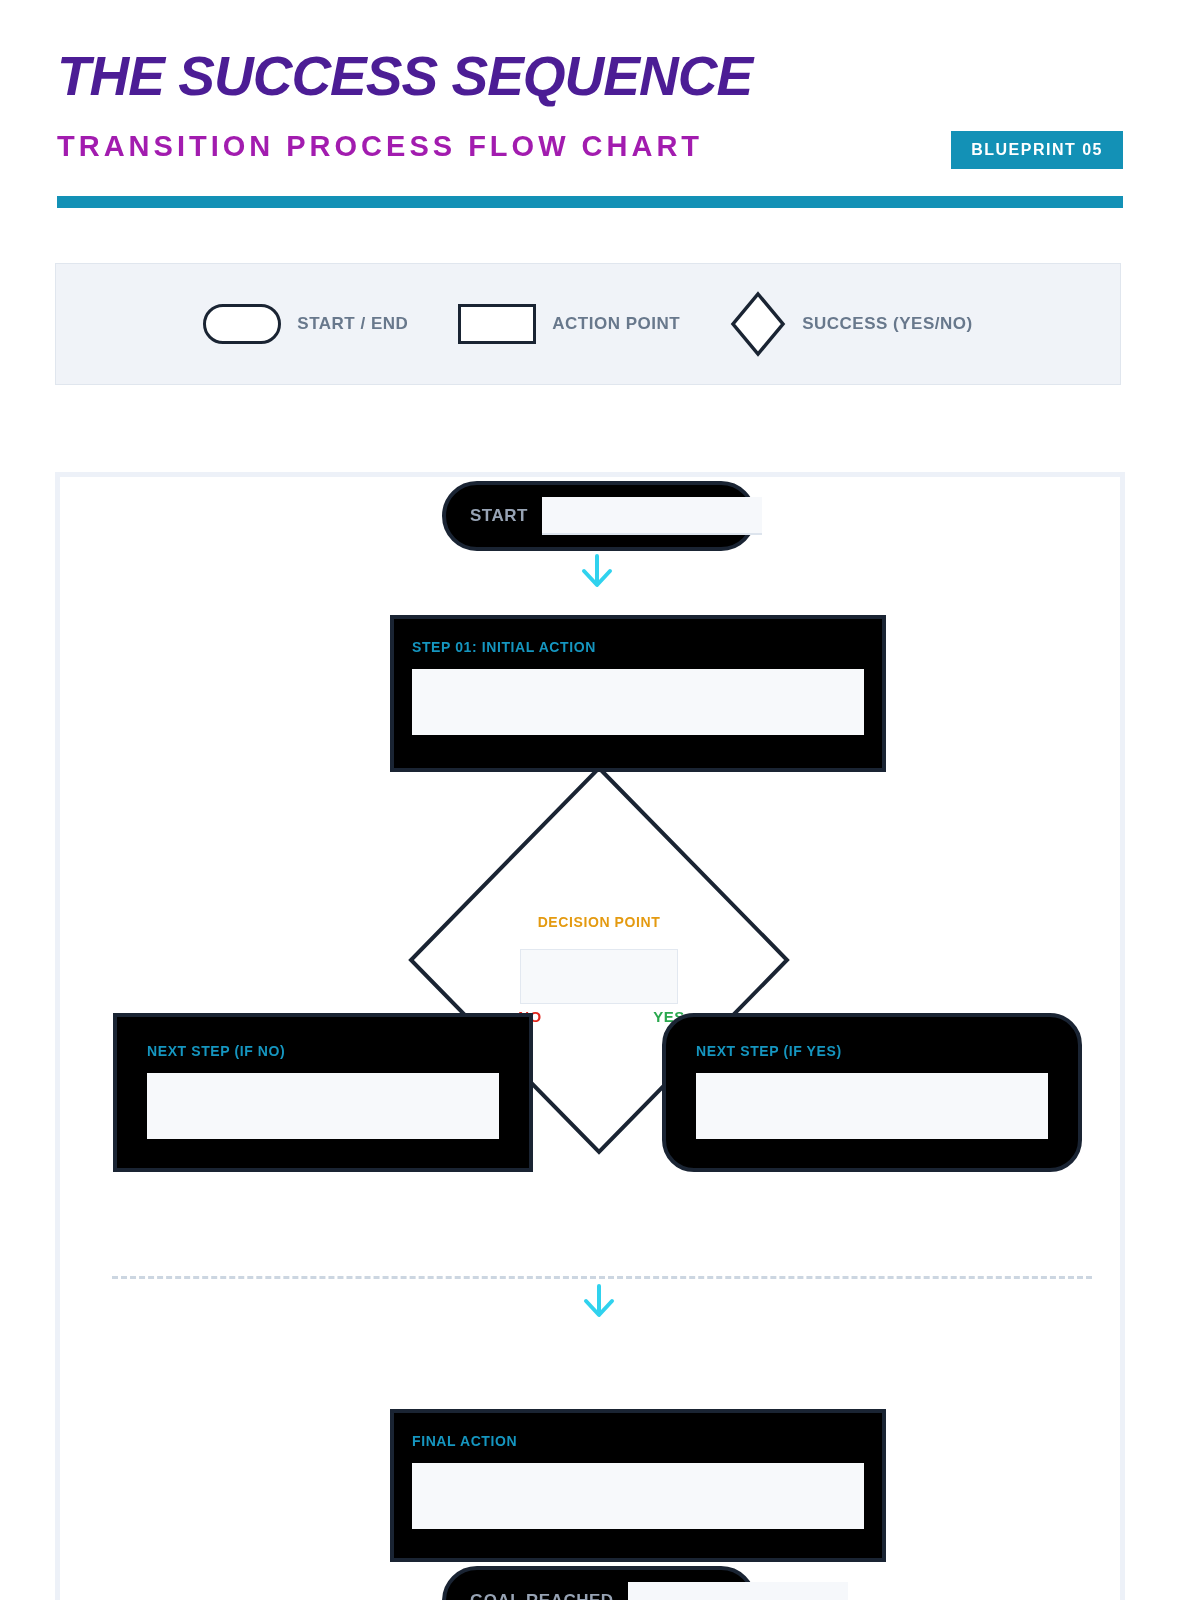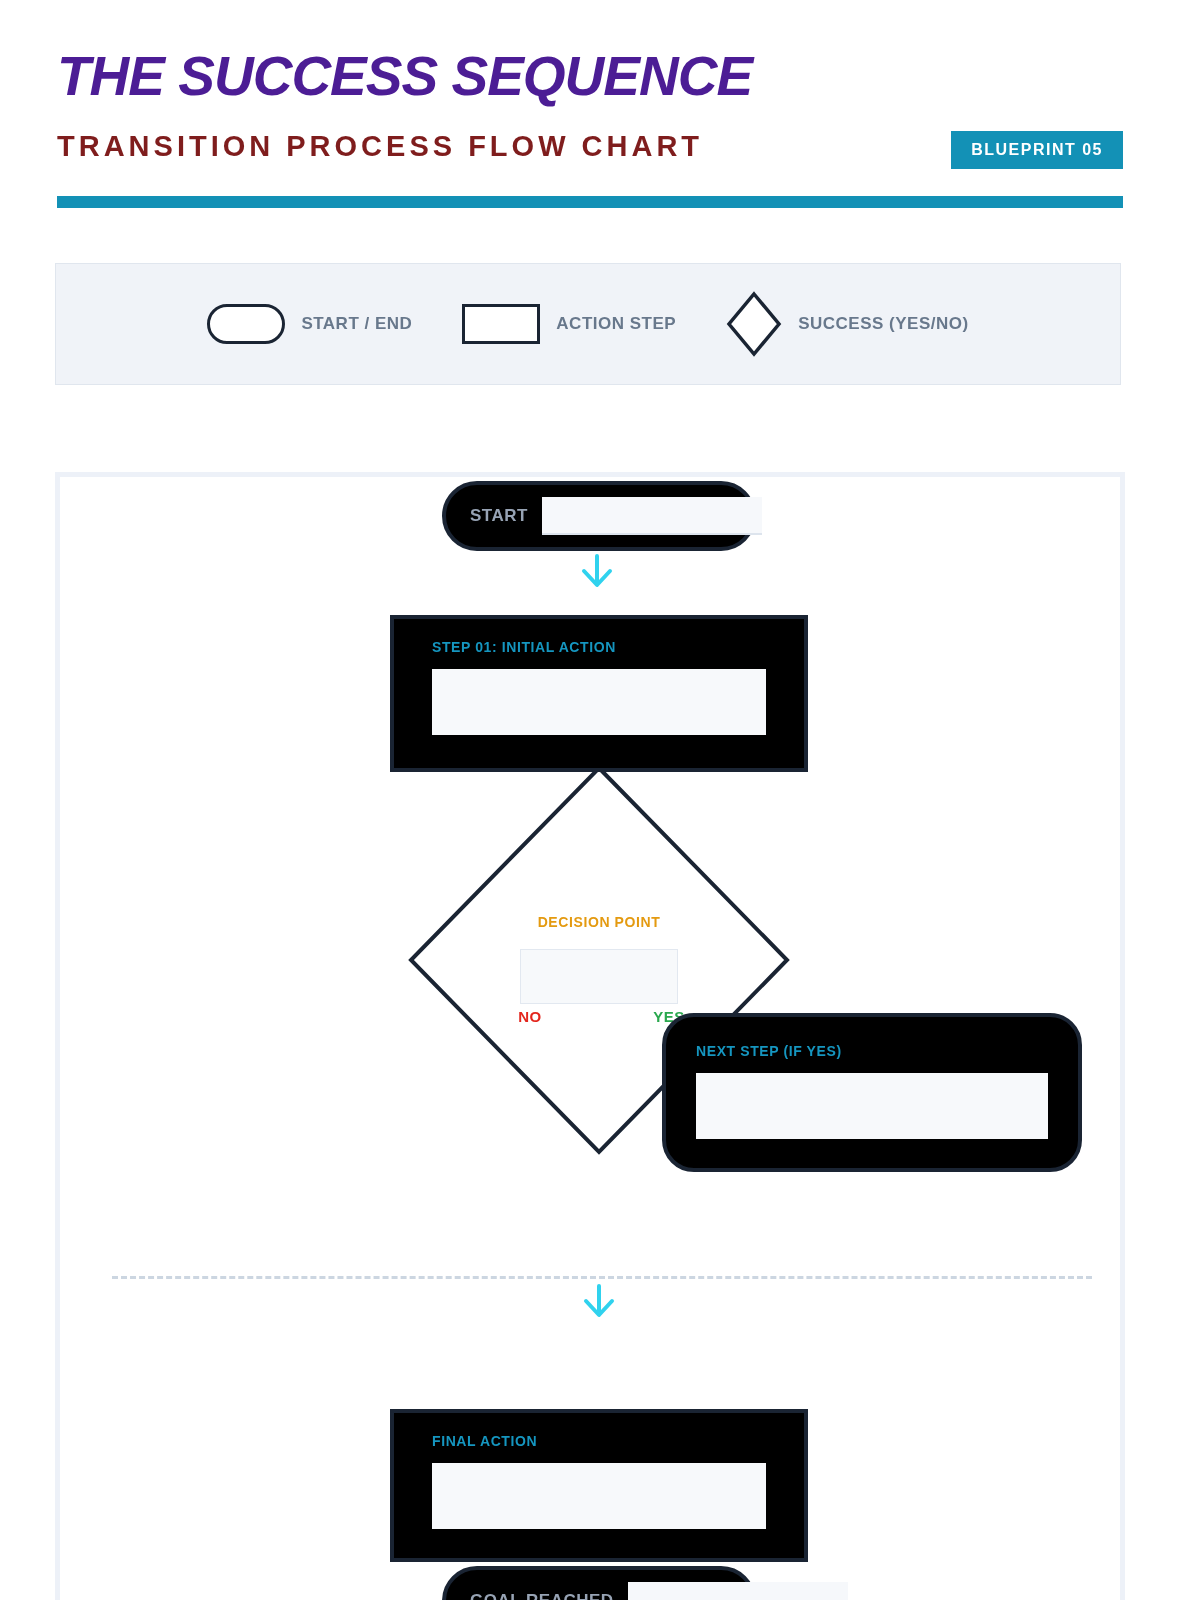--- a/index.html
+++ b/index.html
@@ -10,21 +10,21 @@
   .abs{position:absolute;}
 
   
   .title{
     left:57px;top:44px;width:1080px;
     font-size:55px;font-weight:900;font-style:italic;letter-spacing:-1px;
     color:#4c1d95;white-space:nowrap;
   }
   .subtitle{
     left:57px;top:130px;
-    font-size:29px;font-weight:700;letter-spacing:4px;color:#7f1d1d;white-space:nowrap;
+    font-size:29px;font-weight:700;letter-spacing:4px;color:#a21caf;white-space:nowrap;
   }
   .badge{
     right:77px;top:131px;background:#1391b6;color:#ffffff;
     font-size:16px;font-weight:700;letter-spacing:1.5px;
     padding:10px 20px;
   }
   .rule{left:57px;top:196px;width:1066px;height:12px;background:#1391b6;}
 
   
   .legend{
@@ -48,21 +48,21 @@
   .pill{
     left:442px;width:314px;height:70px;border-radius:36px;
     display:flex;align-items:center;z-index:3;
   }
   .pill-label{font-size:17px;font-weight:700;letter-spacing:.5px;color:#97a3b4;padding-left:24px;white-space:nowrap;}
   .pill-input{
     margin-left:14px;width:220px;height:38px;border:none;outline:none;
     background:#f6f8fb;border-bottom:2px solid #dde4ed;box-sizing:border-box;
     font:inherit;font-size:16px;color:#1a2433;padding:0 8px;
   }
-  .action-box{left:390px;width:418px;padding:20px 38px;z-index:3;}
+  .action-box{left:390px;width:496px;padding:20px 18px;z-index:3;}
   .box-label{font-size:14px;font-weight:700;letter-spacing:.6px;color:#1596c0;white-space:nowrap;}
   .box-area{
     margin-top:14px;width:100%;height:66px;border:none;outline:none;resize:none;
     background:#f7f9fb;box-sizing:border-box;font:inherit;font-size:14px;color:#1a2433;padding:8px;
   }
   .side-box{width:420px;height:159px;padding:26px 30px;z-index:3;}
   .arrow{width:36px;height:40px;}
 
   .decision-label{
     left:499px;top:914px;width:200px;text-align:center;z-index:2;
@@ -89,21 +89,21 @@
   <div class="abs badge">BLUEPRINT 05</div>
   <div class="abs rule"></div>
 
   <div class="abs legend">
     <div class="legend-item">
       <div class="lg-pill"></div>
       <div class="legend-label">START / END</div>
     </div>
     <div class="legend-item">
       <div class="lg-rect"></div>
-      <div class="legend-label">ACTION STEP</div>
+      <div class="legend-label">ACTION POINT</div>
     </div>
     <div class="legend-item">
       <svg width="56" height="66" viewBox="0 0 56 66">
         <polygon points="28,3 53,33 28,63 3,33" fill="#ffffff" stroke="#1a2433" stroke-width="3.5"></polygon>
       </svg>
       <div class="legend-label">SUCCESS (YES/NO)</div>
     </div>
   </div>
 
   <div class="abs flow-wrap"></div>
@@ -124,20 +124,24 @@
 
   <svg class="abs" style="left:403px;top:760px;z-index:1;" width="392" height="400" viewBox="0 0 392 400">
     <polygon points="196,8 384,200 196,392 8,200" fill="#ffffff" stroke="#1a2433" stroke-width="4"></polygon>
   </svg>
   <div class="abs decision-label">DECISION POINT</div>
   <input class="abs decision-input" value="" style="">
 
   <div class="abs branch-label no-label">NO</div>
   <div class="abs branch-label yes-label">YES</div>
 
+  <div class="abs side-box node-border" style="left:113px;top:1013px;">
+    <div class="box-label">NEXT STEP (IF NO)</div>
+    <textarea class="box-area" style=""></textarea>
+  </div>
 
   <div class="abs side-box node-border" style="left:662px;top:1013px;border-radius:32px;">
     <div class="box-label">NEXT STEP (IF YES)</div>
     <textarea class="box-area" style=""></textarea>
   </div>
 
   <div class="abs divider"></div>
 
   <svg class="abs arrow" style="left:581px;top:1284px;" viewBox="0 0 36 40">
     <path d="M18 2 V30 M5 17 L18 31 L31 17" fill="none" stroke="#30d2ee" stroke-width="4" stroke-linecap="round" stroke-linejoin="round"></path>

